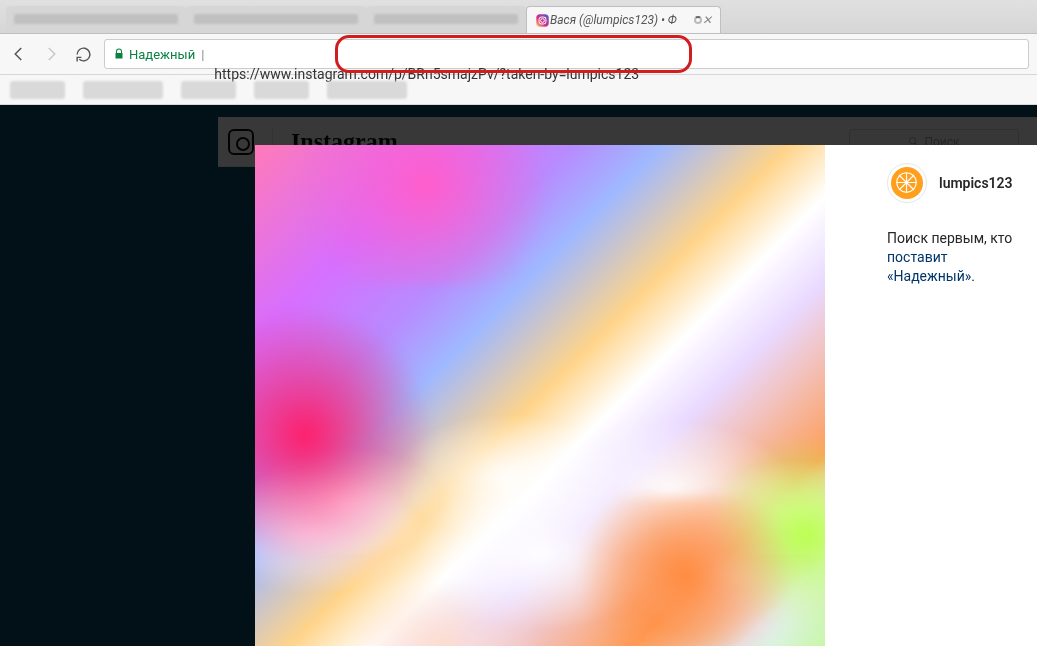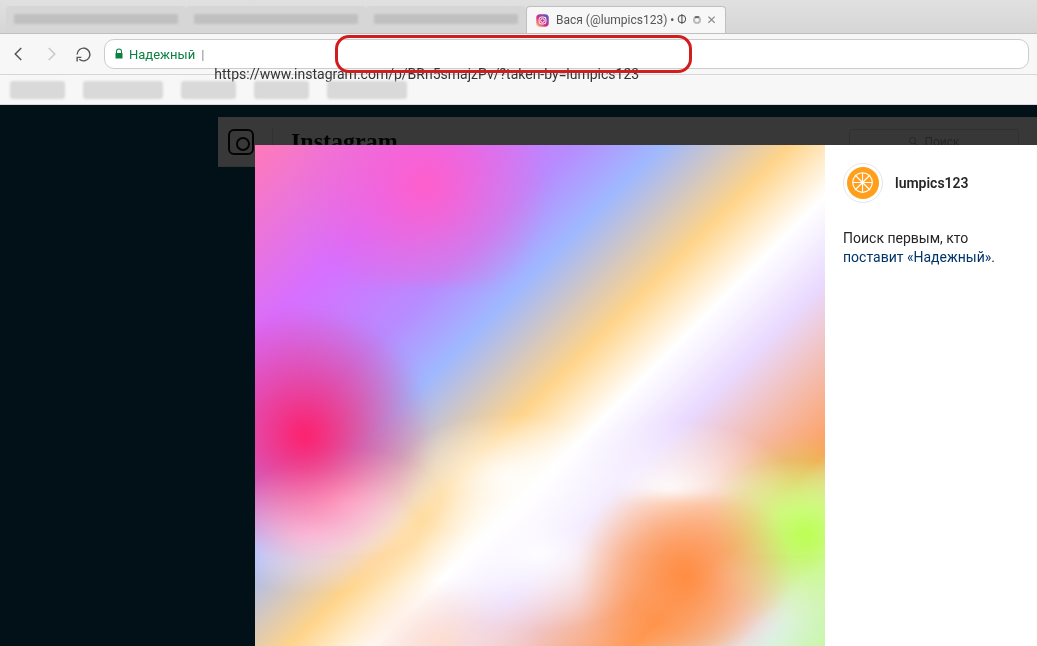--- a/index.html
+++ b/index.html
@@ -1,33 +1,33 @@
 <!DOCTYPE html>
 <html><head>
 <meta charset="utf-8">
 <style>
   * { margin: 0; padding: 0; box-sizing: border-box; font-family: -apple-system, BlinkMacSystemFont, "Segoe UI", Roboto, Helvetica, Arial, sans-serif; }
   body { width: 1037px; height: 646px; overflow: hidden; background: #fff; }
 
   
   .tabstrip { height: 33px; background: linear-gradient(#e0e0e0,#d6d6d6); display: flex; align-items: flex-end; padding: 0 6px; position: relative; }
-  .tab { height: 27px; min-width: 180px; border-radius: 4px 4px 0 0; display: flex; align-items: center; gap: 6px; padding: 0 8px; font-size: 12px; color: #555; position: relative; }
+  .tab { height: 27px; min-width: 180px; border-radius: 4px 4px 0 0; display: flex; align-items: center; padding: 0 8px; font-size: 12px; color: #555; position: relative; font-style: italic; }
   .tab.blurred { background: #d6d6d6; color: transparent; }
   .tab.blurred::after { content:""; position:absolute; left:8px; right:8px; top:8px; height:10px; background:#c0c0c0; border-radius:2px; filter: blur(1px); }
   .tab.active { background: #f7f7f7; border: 1px solid #bfbfbf; border-bottom: none; }
   .tab .favicon { width:15px; height:15px; display:inline-flex; align-items:center; justify-content:center; }
   .tab .title { white-space: nowrap; overflow: hidden; text-overflow: ellipsis; flex:1; }
   .tab .close-x { width:10px; height:10px; color:#888; font-size:12px; line-height:10px; cursor:pointer; }
   .tab .loading-dot { width:8px; height:8px; border:2px solid #bbb; border-top-color:#666; border-radius:50%; }
 
   
   .toolbar { height: 42px; background:#f7f7f7; border-top:1px solid #bfbfbf; border-bottom:1px solid #d6d6d6; display:flex; align-items:center; padding:0 8px; gap:10px; }
   .nav-btn { width:22px; height:22px; display:flex; align-items:center; justify-content:center; color:#666; cursor:pointer; }
   .nav-btn.disabled { color:#c9c9c9; cursor:default; }
-  .addr-outer { flex:1; display:flex; align-items:center; height:30px; border:1px solid #ccc; border-radius:10px; background:#fff; padding:0 8px; gap:8px; position:relative; }
+  .addr-outer { flex:1; display:flex; align-items:center; height:30px; border:1px solid #ccc; border-radius:3px; background:#fff; padding:0 8px; gap:8px; position:relative; }
   .lock-chip { display:flex; align-items:center; gap:4px; color:#0b8043; font-size:13px; }
   .lock-icon { width:12px; height:12px; }
   .addr-highlight { position:absolute; left:230px; right:336px; top:-5px; bottom:-5px; border:3px solid #d11d1d; border-radius:14px; pointer-events:none; }
   .addr-text { flex:1; font-size:14px; color:#333; border:none; outline:none; background:transparent;margin-top:39px; }
 
   
   .bookmarks { height:30px; background:#f7f7f7; border-bottom:1px solid #d9d9d9; display:flex; align-items:center; padding:0 10px; gap:18px; }
   .bm-item { height:18px; width:80px; background:#d9d9d9; border-radius:3px; filter:blur(1px); }
   .bm-item.sm { width:55px; }
 
@@ -35,21 +35,21 @@
   .page { position:absolute; top:105px; left:0; right:0; bottom:0; background:#0c4a6e; overflow:hidden; }
   .dim-overlay { position:absolute; inset:0; background:rgba(0,0,0,0.78); }
 
   .ig-header { position:absolute; left:218px; right:0; top:12px; height:50px; background:#fff; border-bottom:1px solid #e6e6e6; display:flex; align-items:center; padding:0 18px 0 10px; gap:18px; }
   .ig-cam { width:26px; height:26px; border:2px solid #111; border-radius:6px; position:relative; }
   .ig-cam::after { content:""; position:absolute; left:6px; top:6px; width:10px; height:10px; border:2px solid #111; border-radius:50%; }
   .ig-divider { width:1px; height:28px; background:#ddd; }
   .ig-logo { font-family: "Brush Script MT","Segoe Script",cursive; font-size:24px; font-weight:600; color:#111; }
   .ig-search { margin-left:auto; width:170px; height:26px; border:1px solid #dbdbdb; border-radius:3px; background:#fafafa; display:flex; align-items:center; justify-content:center; gap:5px; color:#a5a5a5; font-size:12px; }
 
-  .ig-modal { position:absolute; left:255px; top:40px; right:0; bottom:0; display:flex; background:#fff; }
+  .ig-modal { position:absolute; left:255px; top:40px; right:0; bottom:0; display:flex; background:#fff;gap:44px; }
   .ig-image { width:570px; height:100%; background:linear-gradient(135deg,#ff7ab8 0%,#d76fff 18%,#b78cff 30%,#9fb8ff 38%,#ffd48a 50%,#fff 58%,#e9d9ff 66%,#ff9e5a 82%,#e6f0ff 92%,#c8f7a6 100%); position:relative; overflow:hidden; }
   .cloud-layer { position:absolute; inset:0; }
   .cloud-layer::before { content:""; position:absolute; left:-40px; right:-40px; top:150px; height:260px;
     background: radial-gradient(ellipse 140px 80px at 20% 80%, rgba(255,255,255,0.95) 0%, rgba(255,255,255,0) 70%),
                 radial-gradient(ellipse 160px 90px at 45% 70%, rgba(255,255,255,0.9) 0%, rgba(255,255,255,0) 70%),
                 radial-gradient(ellipse 180px 100px at 70% 75%, rgba(255,255,255,0.93) 0%, rgba(255,255,255,0) 70%),
                 radial-gradient(ellipse 140px 80px at 90% 85%, rgba(255,255,255,0.9) 0%, rgba(255,255,255,0) 70%);
   }
   .cloud-layer::after { content:""; position:absolute; left:-40px; right:-40px; top:320px; bottom:-40px;
     background: radial-gradient(ellipse 150px 90px at 15% 30%, rgba(255,230,245,0.9) 0%, rgba(255,255,255,0) 70%),

